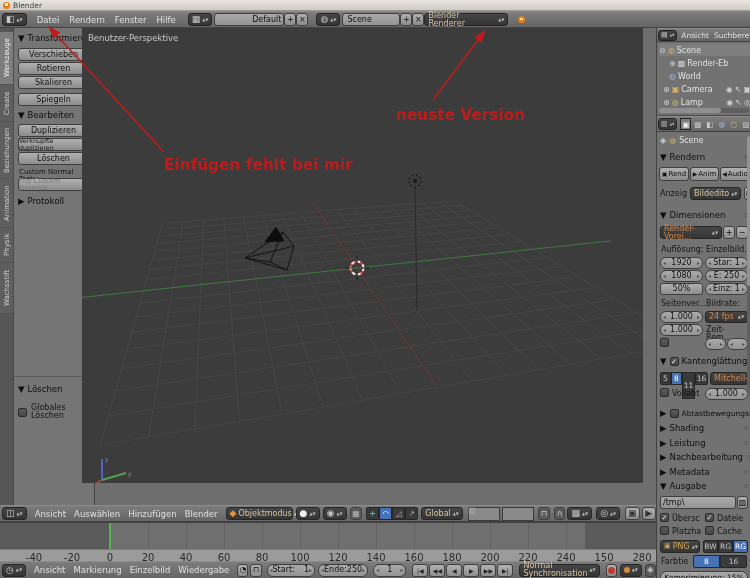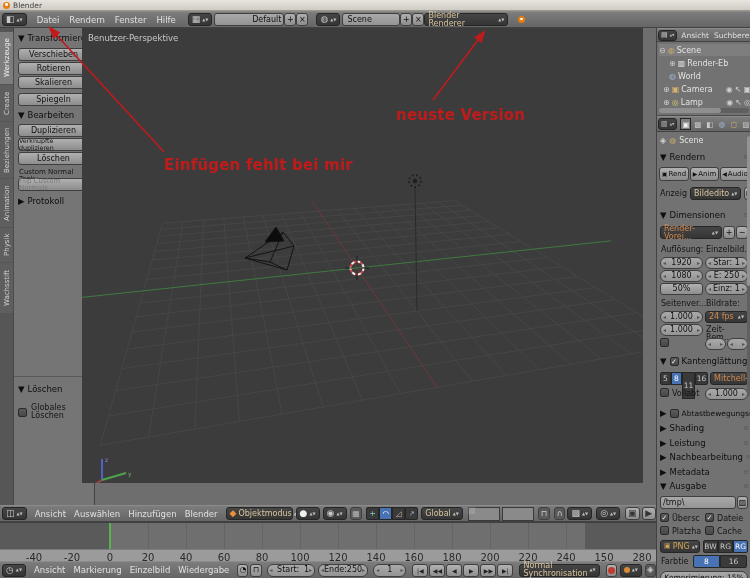--- a/index.html
+++ b/index.html
@@ -323,21 +323,21 @@
         <span class="dda">▲▼</span>
       </div>
     <span class="menu" style="margin-left:4px">Ansicht</span>
     <span class="menu">Markierung</span>
     <span class="menu">Einzelbild</span>
     <span class="menu">Wiedergabe</span>
     <div class="btn" style="width:14px;height:13px;margin-left:4px">◔</div>
     <div class="btn" style="width:14px;height:13px;margin-left:2px">⊓</div>
     <div class="fld" style="width:62px;height:13px;margin-left:5px">
         <span class="na">◂</span>
-        <span class="v" style="text-align:center">Start:</span>
+        <span class="v" style="text-align:left">Start:</span>
         <span>1</span>
         <span class="na">▸</span>
       </div>
     <div class="fld" style="width:62px;height:13px;margin-left:3px">
         <span class="na">◂</span>
         <span class="v" style="text-align:left">Ende:</span>
         <span>250</span>
         <span class="na">▸</span>
       </div>
     <div class="fld" style="width:42px;height:13px;margin-left:5px">

